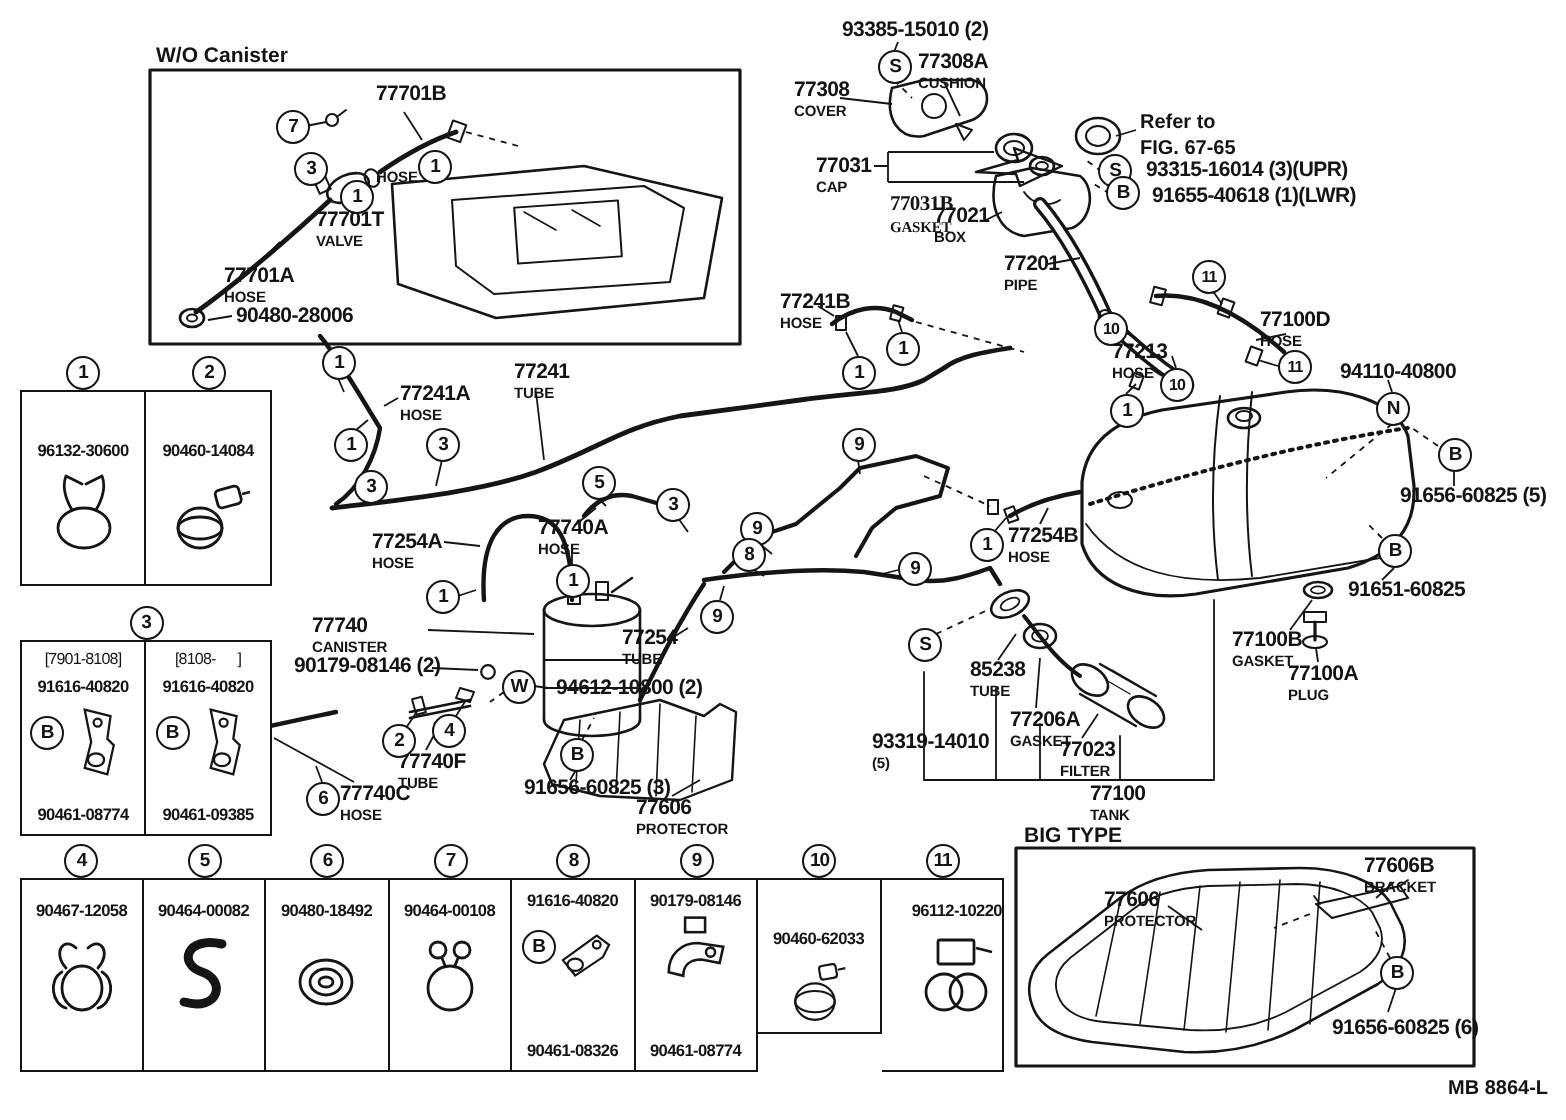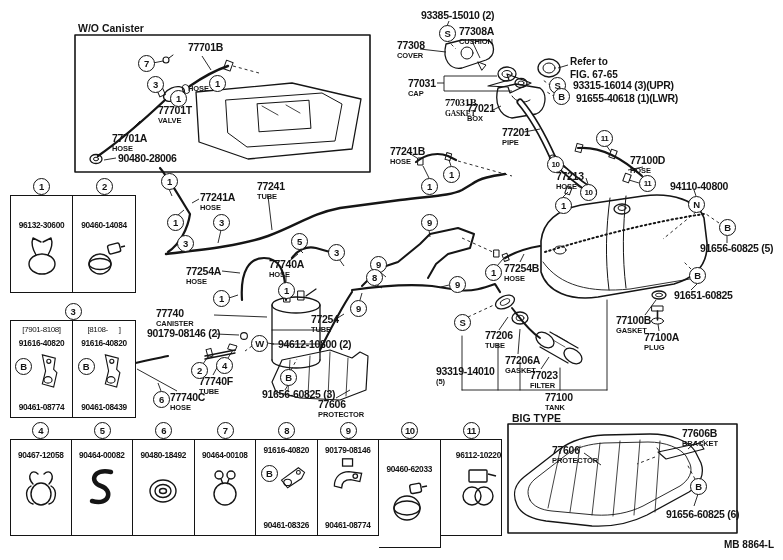--- a/index.html
+++ b/index.html
@@ -308,21 +308,21 @@
         <div class="lg-bwrap">
           <span class="lg-circ">B</span>
           <svg width="40" height="42" viewBox="0 0 46 52">
             <g fill="none" stroke="#151515" stroke-width="1.4">
               <path d="M16,6 L32,10 L30,24 L34,28 L30,46 L16,42 L20,26 Z"></path>
               <circle cx="24" cy="14" r="2.5"></circle>
                 <ellipse cx="23" cy="37" rx="5" ry="4"></ellipse>
             </g>
           </svg>
         </div>
-        <span class="lg-part bottom">90461-08439</span>
+        <span class="lg-part bottom">90461-09385</span>
       </div>
     </div>
   </div>
 
   <div class="legend" style="left:10px;top:421px;width:492px;">
     <div class="lg-headrow">
       <div class="lg-head">
           <span class="lg-circ">4</span>
         </div>
       <div class="lg-head">
@@ -402,21 +402,21 @@
         <span class="lg-part" style="margin-top:5px;">90179-08146</span>
         <svg class="lg-icon" style="margin-top:2px;" width="46" height="40" viewBox="0 0 46 44">
           <g fill="none" stroke="#151515" stroke-width="1.4">
             <rect x="17" y="2" width="11" height="8"></rect>
             <path d="M8,32 C8,22 15,16 24,16 L38,18 L36,27 L26,25 C20,25 16,28 16,34 Z"></path>
             <circle cx="31" cy="21" r="2.5"></circle>
           </g>
         </svg>
         <span class="lg-part bottom">90461-08774</span>
       </div>
-      <div class="lg-box" style="width:61.5px;height:109px;">
+      <div class="lg-box" style="width:61.5px;height:78px;">
         <span class="lg-part low">90460-62033</span>
         <svg class="lg-icon" width="46" height="50" viewBox="0 0 46 50">
           <g fill="none" stroke="#151515" stroke-width="1.4">
             <ellipse cx="21" cy="30" rx="13" ry="12"></ellipse>
             <ellipse cx="21" cy="30" rx="13" ry="7"></ellipse>
             <rect x="24" y="6" width="11" height="9" rx="2" transform="rotate(-10 29 10)"></rect>
             <path d="M36,9 l5,-1"></path>
           </g>
         </svg>
       </div>
@@ -539,21 +539,21 @@
       <span class="pnum">90179-08146 (2)</span>
     </div>
     <div class="plabel" style="left: 278px; top: 339px;">
       <span class="pnum">94612-10800 (2)</span>
     </div>
     <div class="plabel" style="left: 311px; top: 314px;">
       <span class="pnum">77254</span>
       <span class="psub">TUBE</span>
     </div>
     <div class="plabel" style="left: 485px; top: 330px;">
-      <span class="pnum">77206</span>
+      <span class="pnum">85238</span>
       <span class="psub">TUBE</span>
     </div>
     <div class="plabel" style="left: 505px; top: 355px;">
       <span class="pnum">77206A</span>
       <span class="psub">GASKET</span>
     </div>
     <div class="plabel" style="left: 436px; top: 366px;">
       <span class="pnum">93319-14010</span>
       <span class="psub">(5)</span>
     </div>

